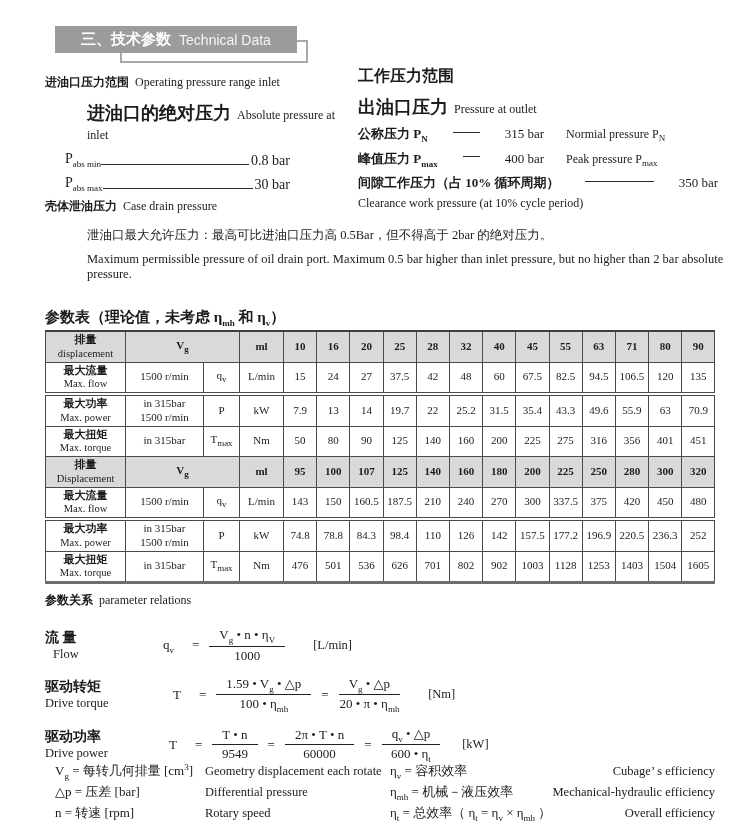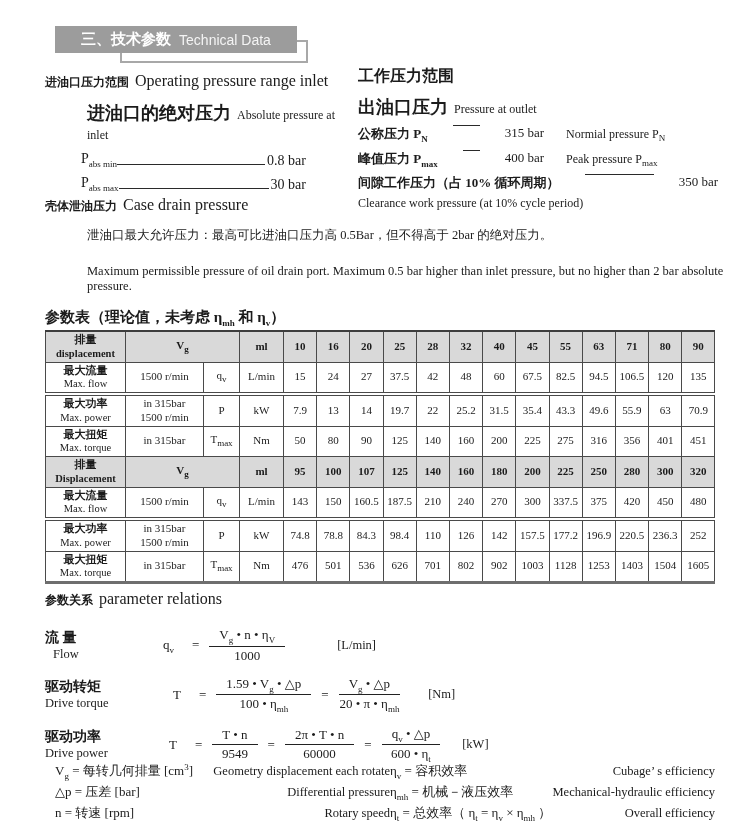--- a/index.html
+++ b/index.html
@@ -9,64 +9,64 @@
   
   .banner-outline { position:absolute; left:120px; top:40px; width:188px; height:23px;
     border:2px solid #a8a8a8; background:#fff; }
   .banner-box { position:absolute; left:55px; top:26px; width:242px; height:27px;
     background:#9c9c9c; color:#fff; display:flex; align-items:center; justify-content:center; gap:8px; }
   .banner-box .cn { font-weight:bold; font-size:15px; font-family:"DejaVu Sans",sans-serif; }
   .banner-box .en { font-size:14px; font-family:"Liberation Sans",sans-serif; color:#f4f4f4; }
 
   
   .h-cn { font-weight:bold; font-size:12px; }
-  .h-en { font-size:16px; margin-left:6px; }
+  .h-en { font-size:12px; margin-left:6px; }
   .sub-cn { font-weight:bold; font-size:18px; }
   .sub-en { font-size:12px; margin-left:6px; }
 
   
   .inlet { position:absolute; left:45px; top:72px; width:310px; }
   .inlet .sub { margin:10px 0 8px 42px; }
-  .p-line { display:flex; align-items:flex-end; margin:6px 0 0 36px; width:225px; font-size:14px;text-align:right; }
+  .p-line { display:flex; align-items:flex-end; margin:6px 0 0 20px; width:225px; font-size:14px;text-align:right; }
   .p-line .rule { flex:1; border-bottom:1px solid #2a2a2a; margin:0 0 4px 0; }
   .p-line .val { margin-left:2px; }
   sub { font-size:9px; }
   sup { font-size:9px; }
 
   
   .working { position:absolute; left:358px; top:66px; width:378px; }
   .working .head { font-weight:bold; font-size:16px; }
   .working .sub { margin-top:8px; }
   .w-line { display:flex; align-items:flex-end; margin-top:6px; font-size:13px; }
-  .w-line .inner { display:flex; align-items:flex-start; width:186px;gap:24px; }
+  .w-line .inner { display:flex; align-items:center; width:186px;gap:24px; }
   .w-line.wide .inner { width:360px; }
   .w-line .lab { font-weight:bold; white-space:nowrap; }
   .w-line .rule { flex:1; border-bottom:1px solid #2a2a2a; margin:0 1px 4px 1px; min-width:14px; }
   .w-line .en { font-size:12px; font-weight:normal; margin-left:22px; white-space:nowrap; }
   .working .foot { font-size:12px; margin-top:4px; }
 
   
   .case-drain { position:absolute; left:45px; top:196px; width:680px; }
   .case-drain .body { margin:12px 0 0 42px; }
   .case-drain .body .cn { font-size:12.5px; }
-  .case-drain .body .en { font-size:12.5px; margin-top:20px; }
+  .case-drain .body .en { font-size:12.5px; margin-top:8px; }
 
   
   .pt-head { position:absolute; left:45px; top:295px;margin-top:13px; }
   .pt-head .main { font-weight:bold; font-size:15px; }
   .pt-head .sub { font-size:11.5px; margin-top:3px; }
 
   
   .ptable { position:absolute; left:45px; top:330px; width:670px; border-collapse:collapse;
     font-size:11px; table-layout:fixed; border-top:2px solid #3d3d3d; border-bottom:3px solid #6e6e6e; }
   .ptable td { border:1px solid #4a4a4a; text-align:center; vertical-align:middle; padding:1px 0;
     height:29px; line-height:1.25; }
   .ptable tr.thead td { background:#d9d9d9; font-weight:bold; }
   .ptable td .en { font-weight:normal; font-size:10.5px; }
-  .ptable tr.thead td .en { font-weight:bold; }
+  .ptable tr.thead td .en { font-weight:normal; }
   .ptable td.c-label { font-weight:bold; }
   .ptable tr.spacer td { border-left:none; border-right:none; border-top:1px solid #4a4a4a;
     border-bottom:1px solid #4a4a4a; height:3px; padding:0; background:#fff; }
 
   
   .relations { position:absolute; left:45px; top:590px; width:660px; }
   .f-row { display:flex; align-items:center; margin-top:12px; }
   .f-label { width:88px; }
   .f-label .cn { font-weight:bold; font-size:14px; }
   .f-label .en { font-size:12.5px; margin-left:8px; }
@@ -76,21 +76,21 @@
   .frac { display:inline-block; text-align:center; vertical-align:middle; }
   .frac .num { display:block; border-bottom:1px solid #222; padding:0 10px 1px 10px; }
   .frac .den { display:block; padding-top:1px; }
   .f-unit { margin-left:28px; font-size:12.5px; }
 
   
   .legend { position:absolute; left:55px; top:762px; width:660px; display:flex; }
   .leg-col { display:flex; flex-direction:column; }
   .leg-col.left { width:335px; }
   .leg-col.right { width:325px; }
-  .leg-row { display:flex; align-items:baseline; height:21px; font-size:13px;justify-content:space-between; }
+  .leg-row { display:flex; align-items:baseline; height:21px; font-size:13px; }
   .leg-row .main { white-space:nowrap; }
   .leg-col.left .leg-row .main { width:150px; }
   .leg-row .en { font-size:12.5px; }
   .leg-col.right .leg-row .en { margin-left:auto; text-align:right; }
 </style>
 </head>
 <body>
 
 <div class="page">
 
@@ -343,21 +343,21 @@
         <div class="cn">流 量</div>
         <div class="en">Flow</div>
       </div>
       <div class="f-body" style="margin-left:30px;">
         <span class="lhs">q<sub>v</sub></span>
         <span class="eq">=</span>
         <span class="frac">
           <span class="num">V<sub>g</sub> • n • η<sub>V</sub></span>
           <span class="den">1000</span>
         </span>
-        <span class="f-unit" style="margin-left:52px;">[L/min]</span>
+        <span class="f-unit" style="margin-left:28px;">[L/min]</span>
       </div>
     </div>
 
     <div class="f-row">
       <div class="f-label">
         <div class="cn">驱动转矩</div>
         <div class="en" style="margin-left:0;">Drive torque</div>
       </div>
       <div class="f-body" style="margin-left:40px;">
         <span class="lhs">T</span>

